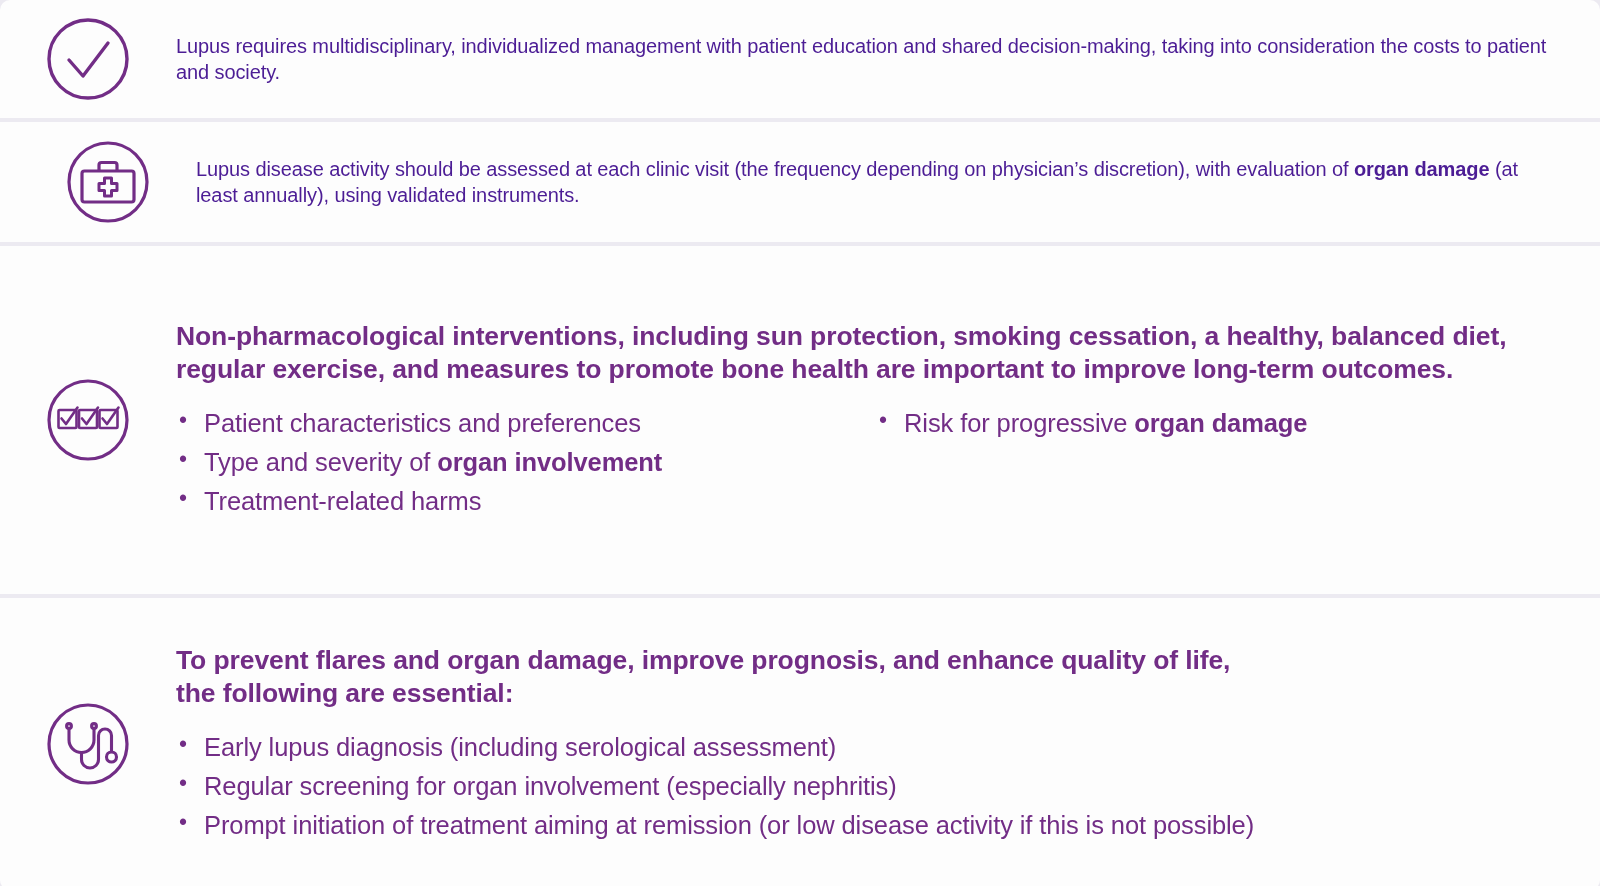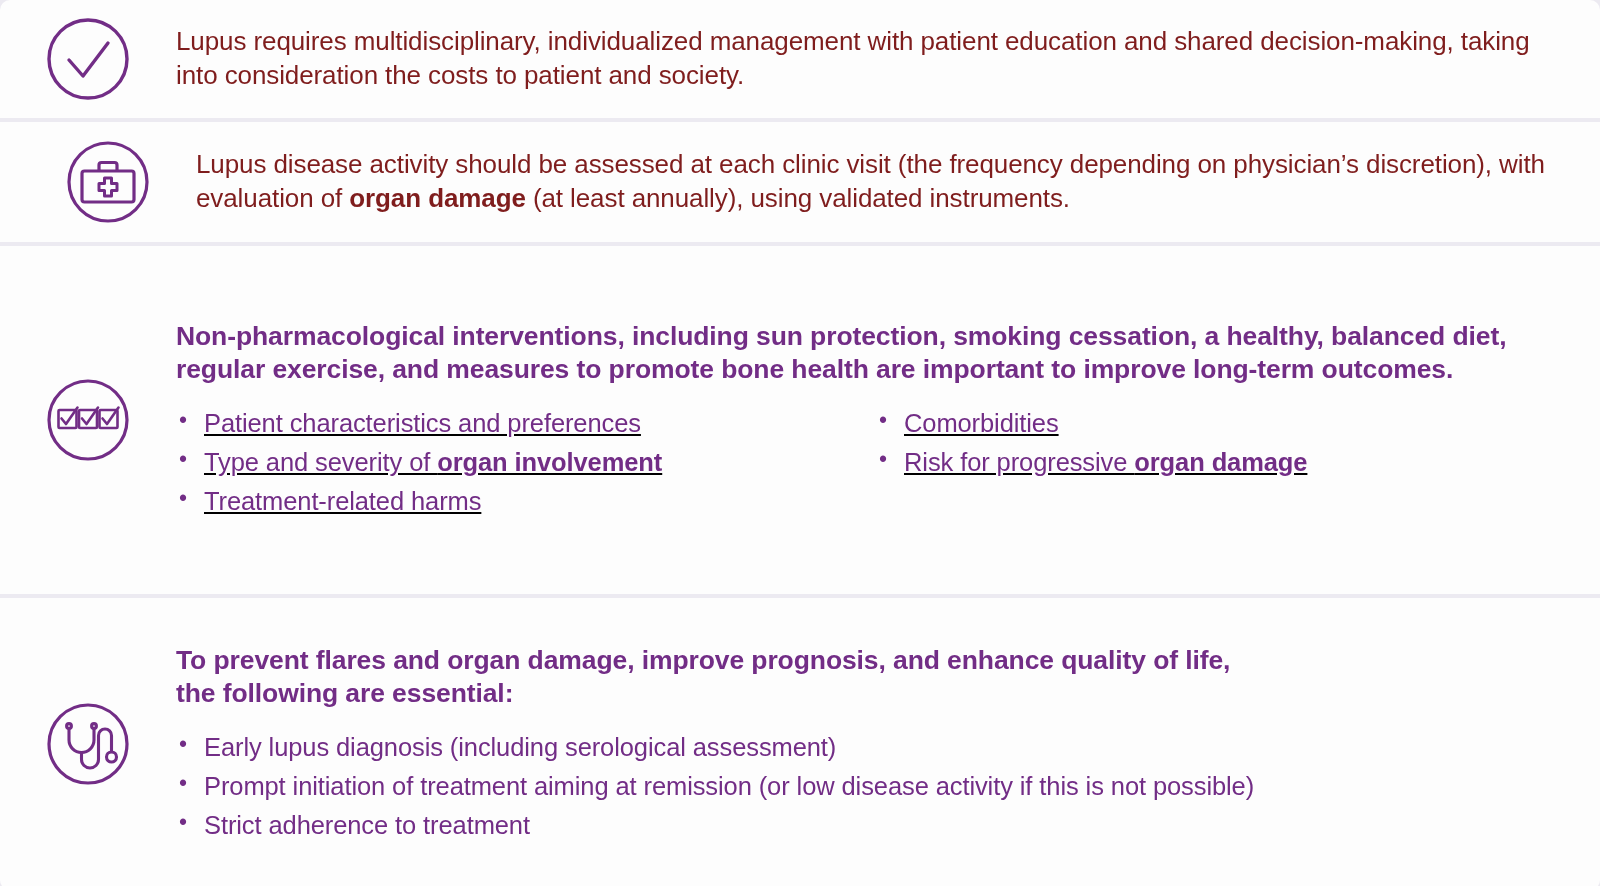--- a/index.html
+++ b/index.html
@@ -37,22 +37,22 @@
     justify-content:center;
   }
   .icon-cell svg { display:block; }
 
   .content {
     flex:1 1 auto;
     padding-right:40px;
   }
 
   .para {
-    color:#7f1d1d;
-    font-size:26px;
+    color:#4c1d95;
+    font-size:20px;
     line-height:1.30;
     letter-spacing:-0.1px;
   }
   .para b { font-weight:bold; }
 
   .heading {
     color:#722d86;
     font-size:26.5px;
     font-weight:bold;
     line-height:1.26;
@@ -86,21 +86,20 @@
     left:3px;
     top:-1px;
     font-size:23px;
     color:#722d86;
   }
   .bullets li b { font-weight:bold; }
 
   .cols {
     display:flex;
     gap:0;
-    text-decoration:underline;
   }
   .col-left { flex:0 0 700px; }
   .col-right { flex:1 1 auto; }
   .col-right .bullets { margin-top:18px; }
 </style>
 </head>
 <body>
 
 <div class="board">
 
@@ -162,23 +161,20 @@
               <span>Type and severity of </span><b>organ involvement</b><span></span>
             </li>
             <li>
               <span>Treatment-related harms</span><b></b><span></span>
             </li>
           </ul>
         </div>
         <div class="col-right">
           <ul class="bullets">
             <li>
-              <span>Comorbidities</span><b></b><span></span>
-            </li>
-            <li>
               <span>Risk for progressive </span><b>organ damage</b><span></span>
             </li>
           </ul>
         </div>
       </div>
     </div>
   </div>
 
   <div class="divider"></div>
 
@@ -195,19 +191,19 @@
         </g>
       </svg>
     </div>
     <div class="content">
       <p class="heading">
         <span>To prevent flares and organ damage, improve prognosis, and enhance quality of life,</span><br>
         <span>the following are essential:</span>
       </p>
       <ul class="bullets">
         <li>Early lupus diagnosis (including serological assessment)</li>
+        <li>Regular screening for organ involvement (especially nephritis)</li>
         <li>Prompt initiation of treatment aiming at remission (or low disease activity if this is not possible)</li>
-        <li>Strict adherence to treatment</li>
       </ul>
     </div>
   </div>
 
 </div>
 
 </body></html>

